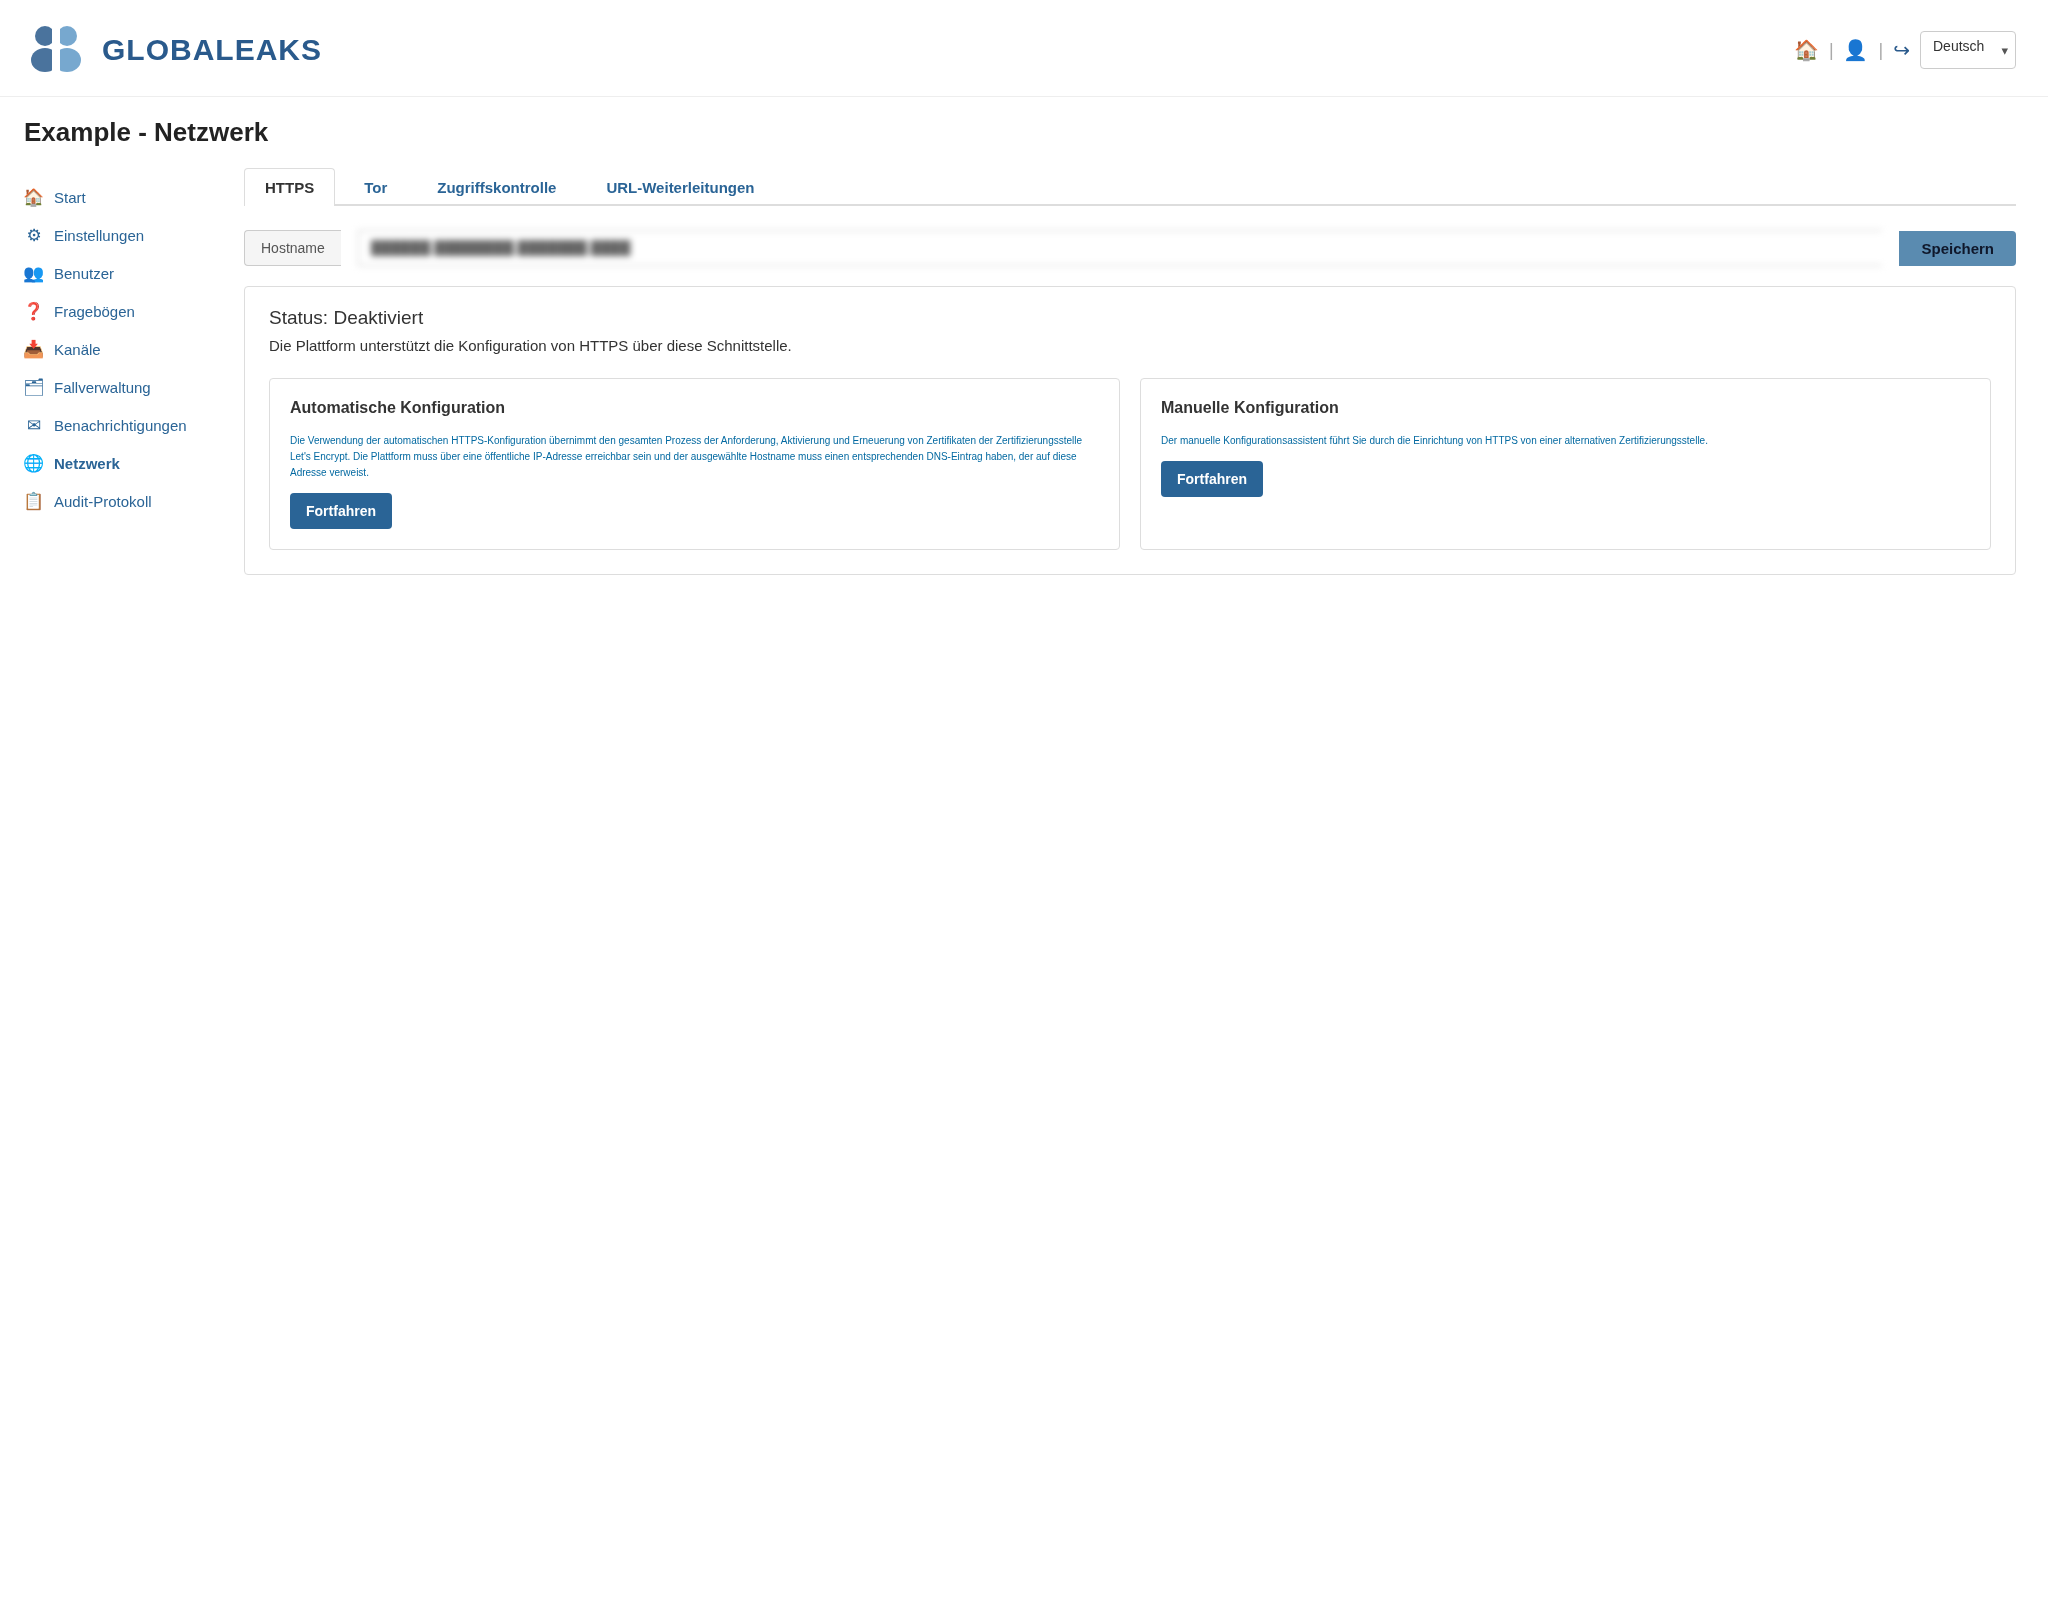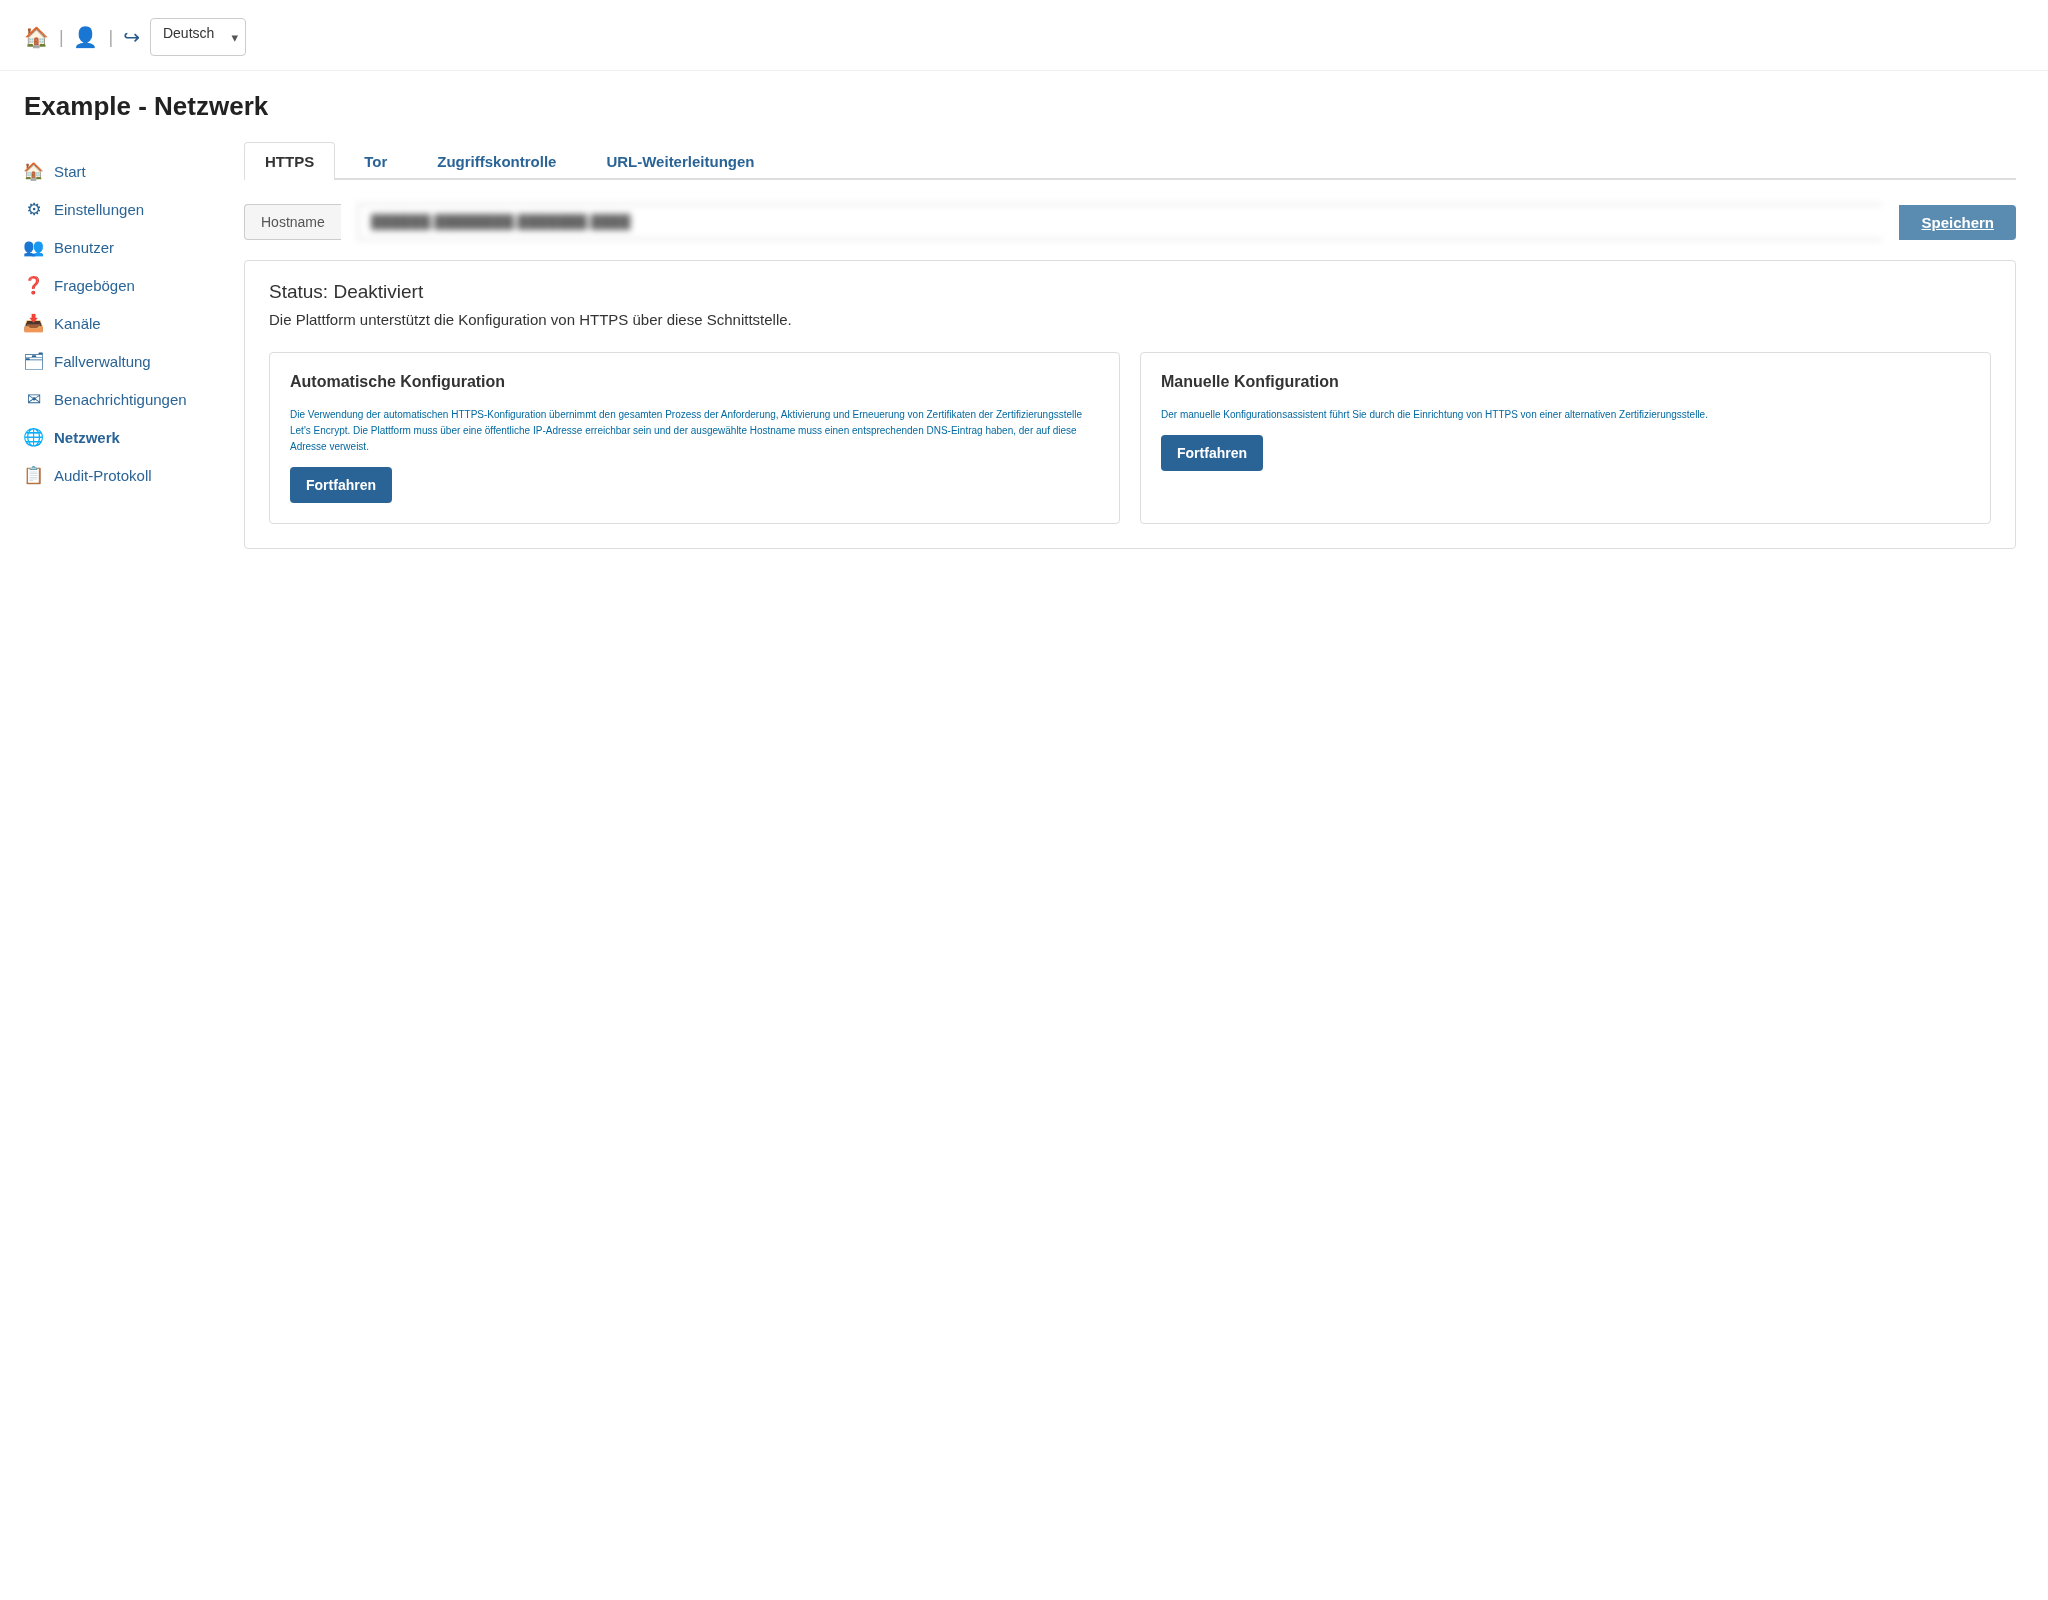--- a/index.html
+++ b/index.html
@@ -35,21 +35,21 @@
 
     
     .tabs { display: flex; border-bottom: 2px solid #ddd; margin-bottom: 24px; gap: 8px; }
     .tab { padding: 10px 20px; cursor: pointer; font-size: 15px; font-weight: 600; color: #2a6496; border: 1px solid transparent; border-bottom: none; margin-bottom: -2px; }
     .tab.active { border-color: #ddd; border-bottom-color: #fff; background: #fff; color: #333; border-radius: 4px 4px 0 0; }
 
     
     .hostname-row { display: flex; align-items: center; gap: 17px; margin-bottom: 20px; }
     .hostname-label { background: #f5f5f5; border: 1px solid #ccc; border-right: none; padding: 9px 16px; font-size: 14px; color: #555; border-radius: 4px 0 0 4px; white-space: nowrap; }
     .hostname-input { flex: 1; border: 1px solid #ccc; padding: 9px 12px; font-size: 14px; color: #999; border-right: none; background: #fff; }
-    .save-btn { background: #5a8bb0; color: #ffffff; border: none; padding: 9px 22px; font-size: 15px; font-weight: 600; cursor: pointer; border-radius: 0 4px 4px 0; white-space: nowrap; text-decoration: underline; }
+    .save-btn { background: #5a8bb0; color: #0f172a; border: none; padding: 9px 22px; font-size: 15px; font-weight: 600; cursor: pointer; border-radius: 0 4px 4px 0; white-space: nowrap; }
 
     
     .status-section { border: 1px solid #ddd; border-radius: 4px; padding: 20px 24px 24px 24px; background: #fff; }
     .status-text { font-size: 19px; color: #333; margin-bottom: 8px; }
     .status-desc { font-size: 15px; color: #333; margin-bottom: 24px; }
 
     
     .cards-row { display: flex; gap: 20px; }
     .card { flex: 1; border: 1px solid #ddd; border-radius: 4px; padding: 20px; }
     .card-title { font-size: 16px; font-weight: 600; color: #333; margin-bottom: 16px; }
@@ -58,20 +58,32 @@
 
     .status-section { position: relative; }
 
     
     .blurred { filter: blur(4px); color: #555; user-select: none; font-size: 14px; }
   </style>
 </head>
 <body>
 
 <header class="header">
+  <div class="logo-area">
+    <svg class="logo-icon" viewBox="0 0 64 64" xmlns="http://www.w3.org/2000/svg">
+
+      <circle cx="21" cy="18" r="10" fill="#2a5a8c" opacity="0.85"></circle>
+      <ellipse cx="21" cy="42" rx="14" ry="12" fill="#2a5a8c" opacity="0.85"></ellipse>
+      <circle cx="43" cy="18" r="10" fill="#4a8bbf" opacity="0.75"></circle>
+      <ellipse cx="43" cy="42" rx="14" ry="12" fill="#4a8bbf" opacity="0.75"></ellipse>
+
+      <rect x="28" y="0" width="8" height="64" fill="white"></rect>
+    </svg>
+    <span class="logo-text">GLOBALEAKS</span>
+  </div>
   <div class="header-right">
     <span class="header-icon" title="Home">🏠</span>
     <span class="header-separator">|</span>
     <span class="header-icon" title="Account">👤</span>
     <span class="header-separator">|</span>
     <span class="header-icon" title="Logout">↪</span>
     <div class="lang-wrapper">
       <select class="lang-select">
         <option>Deutsch</option>
         <option>English</option>

